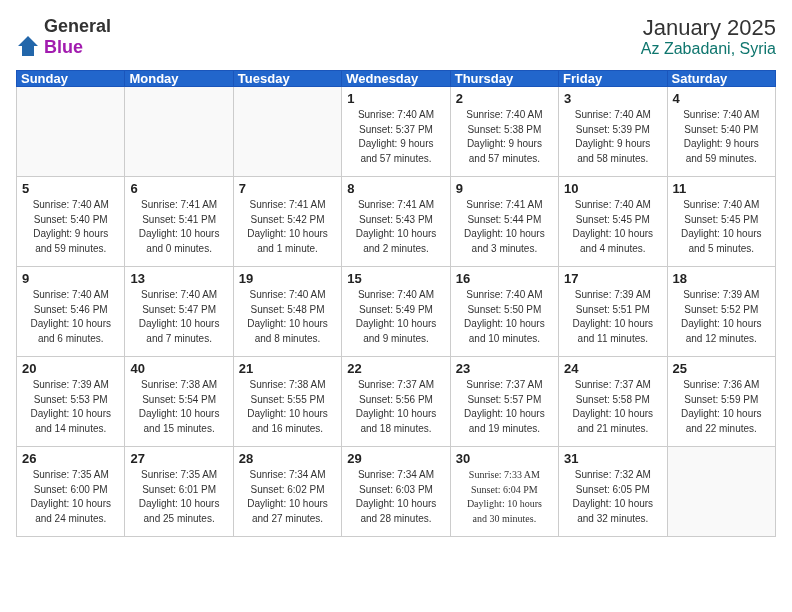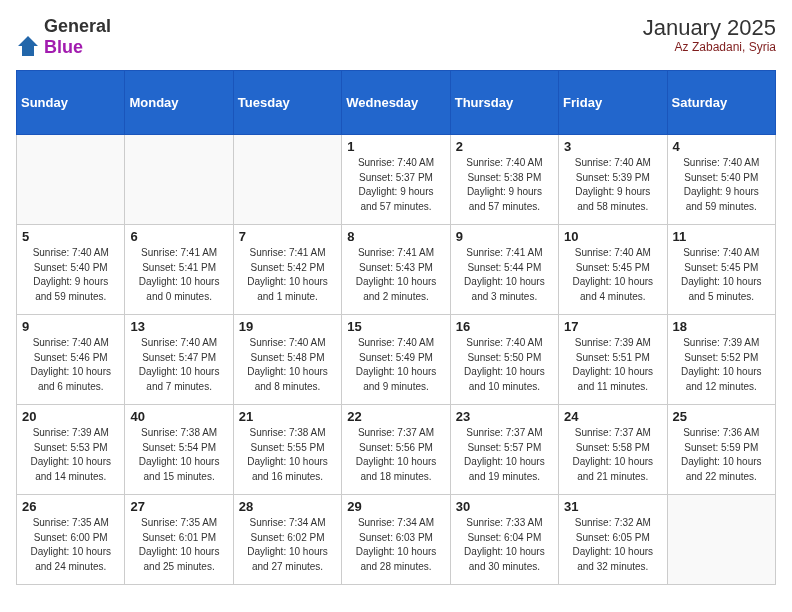--- a/index.html
+++ b/index.html
@@ -38,34 +38,34 @@
     .title-section {
       text-align: right;
     }
     .main-title {
       font-size: 22px;
       font-weight: normal;
       color: #333;
       line-height: 1.1;
     }
     .subtitle {
-      font-size: 12px;
-      color: #7f1d1d;
+      font-size: 16px;
+      color: #0f766e;
     }
     .calendar {
       width: 100%;
       border-collapse: collapse;
       border: 1px solid #ccc;
     }
     .calendar th {
       background-color: #2266cc;
       color: #fff;
       font-size: 13px;
       font-weight: bold;
-      padding: 24px 4px;
+      padding: 0 4px;
       text-align: left;
       border: 1px solid #1a55bb;
     }
     .calendar td {
       vertical-align: top;
       border: 1px solid #ccc;
       padding: 4px 5px;
       font-size: 10.5px;
       color: #333;
       background: #fff;
@@ -333,21 +333,21 @@
         </td>
         <td>
           <div class="day-number">29</div>
           <div class="day-info" style="white-space: pre-line;">Sunrise: 7:34 AM
 Sunset: 6:03 PM
 Daylight: 10 hours
 and 28 minutes.</div>
         </td>
         <td>
           <div class="day-number">30</div>
-          <div class="day-info" style="white-space: pre-line;">Sunrise: 7:33 AM
+          <div class="day-info" style="white-space: pre-line; font-family: Liberation Serif, serif;">Sunrise: 7:33 AM
 Sunset: 6:04 PM
 Daylight: 10 hours
 and 30 minutes.</div>
         </td>
         <td>
           <div class="day-number">31</div>
           <div class="day-info" style="white-space: pre-line;">Sunrise: 7:32 AM
 Sunset: 6:05 PM
 Daylight: 10 hours
 and 32 minutes.</div>

